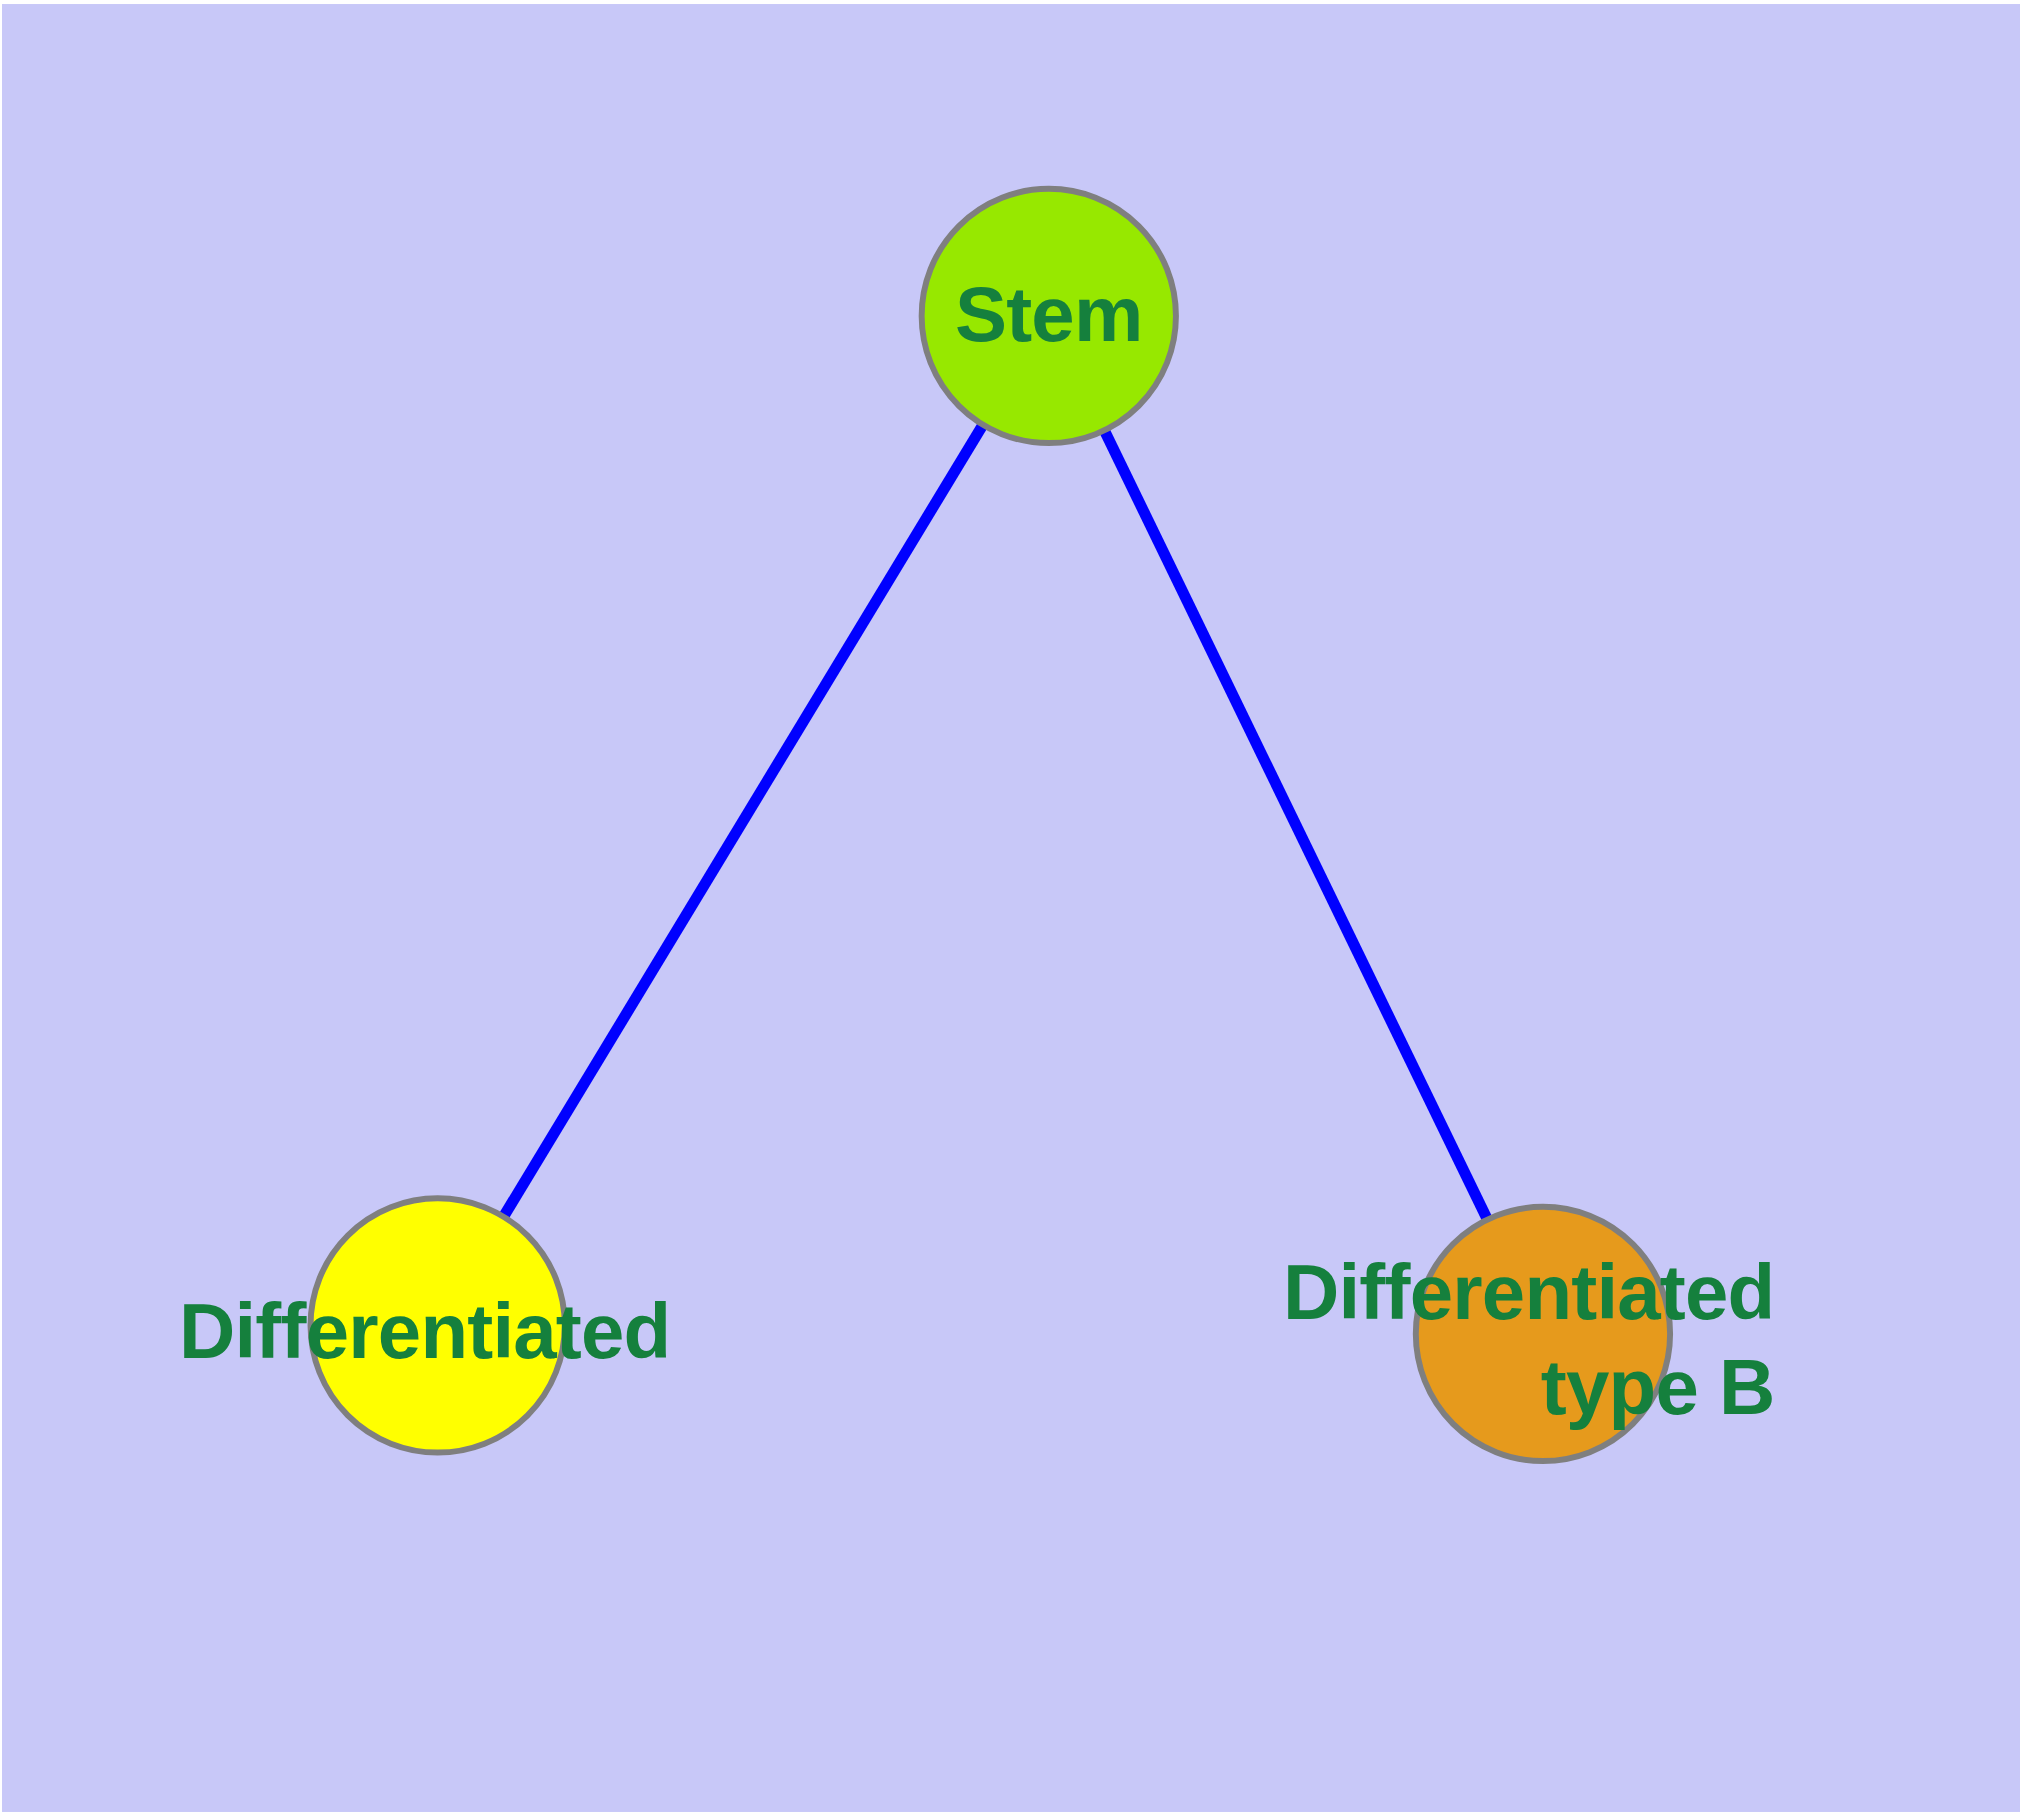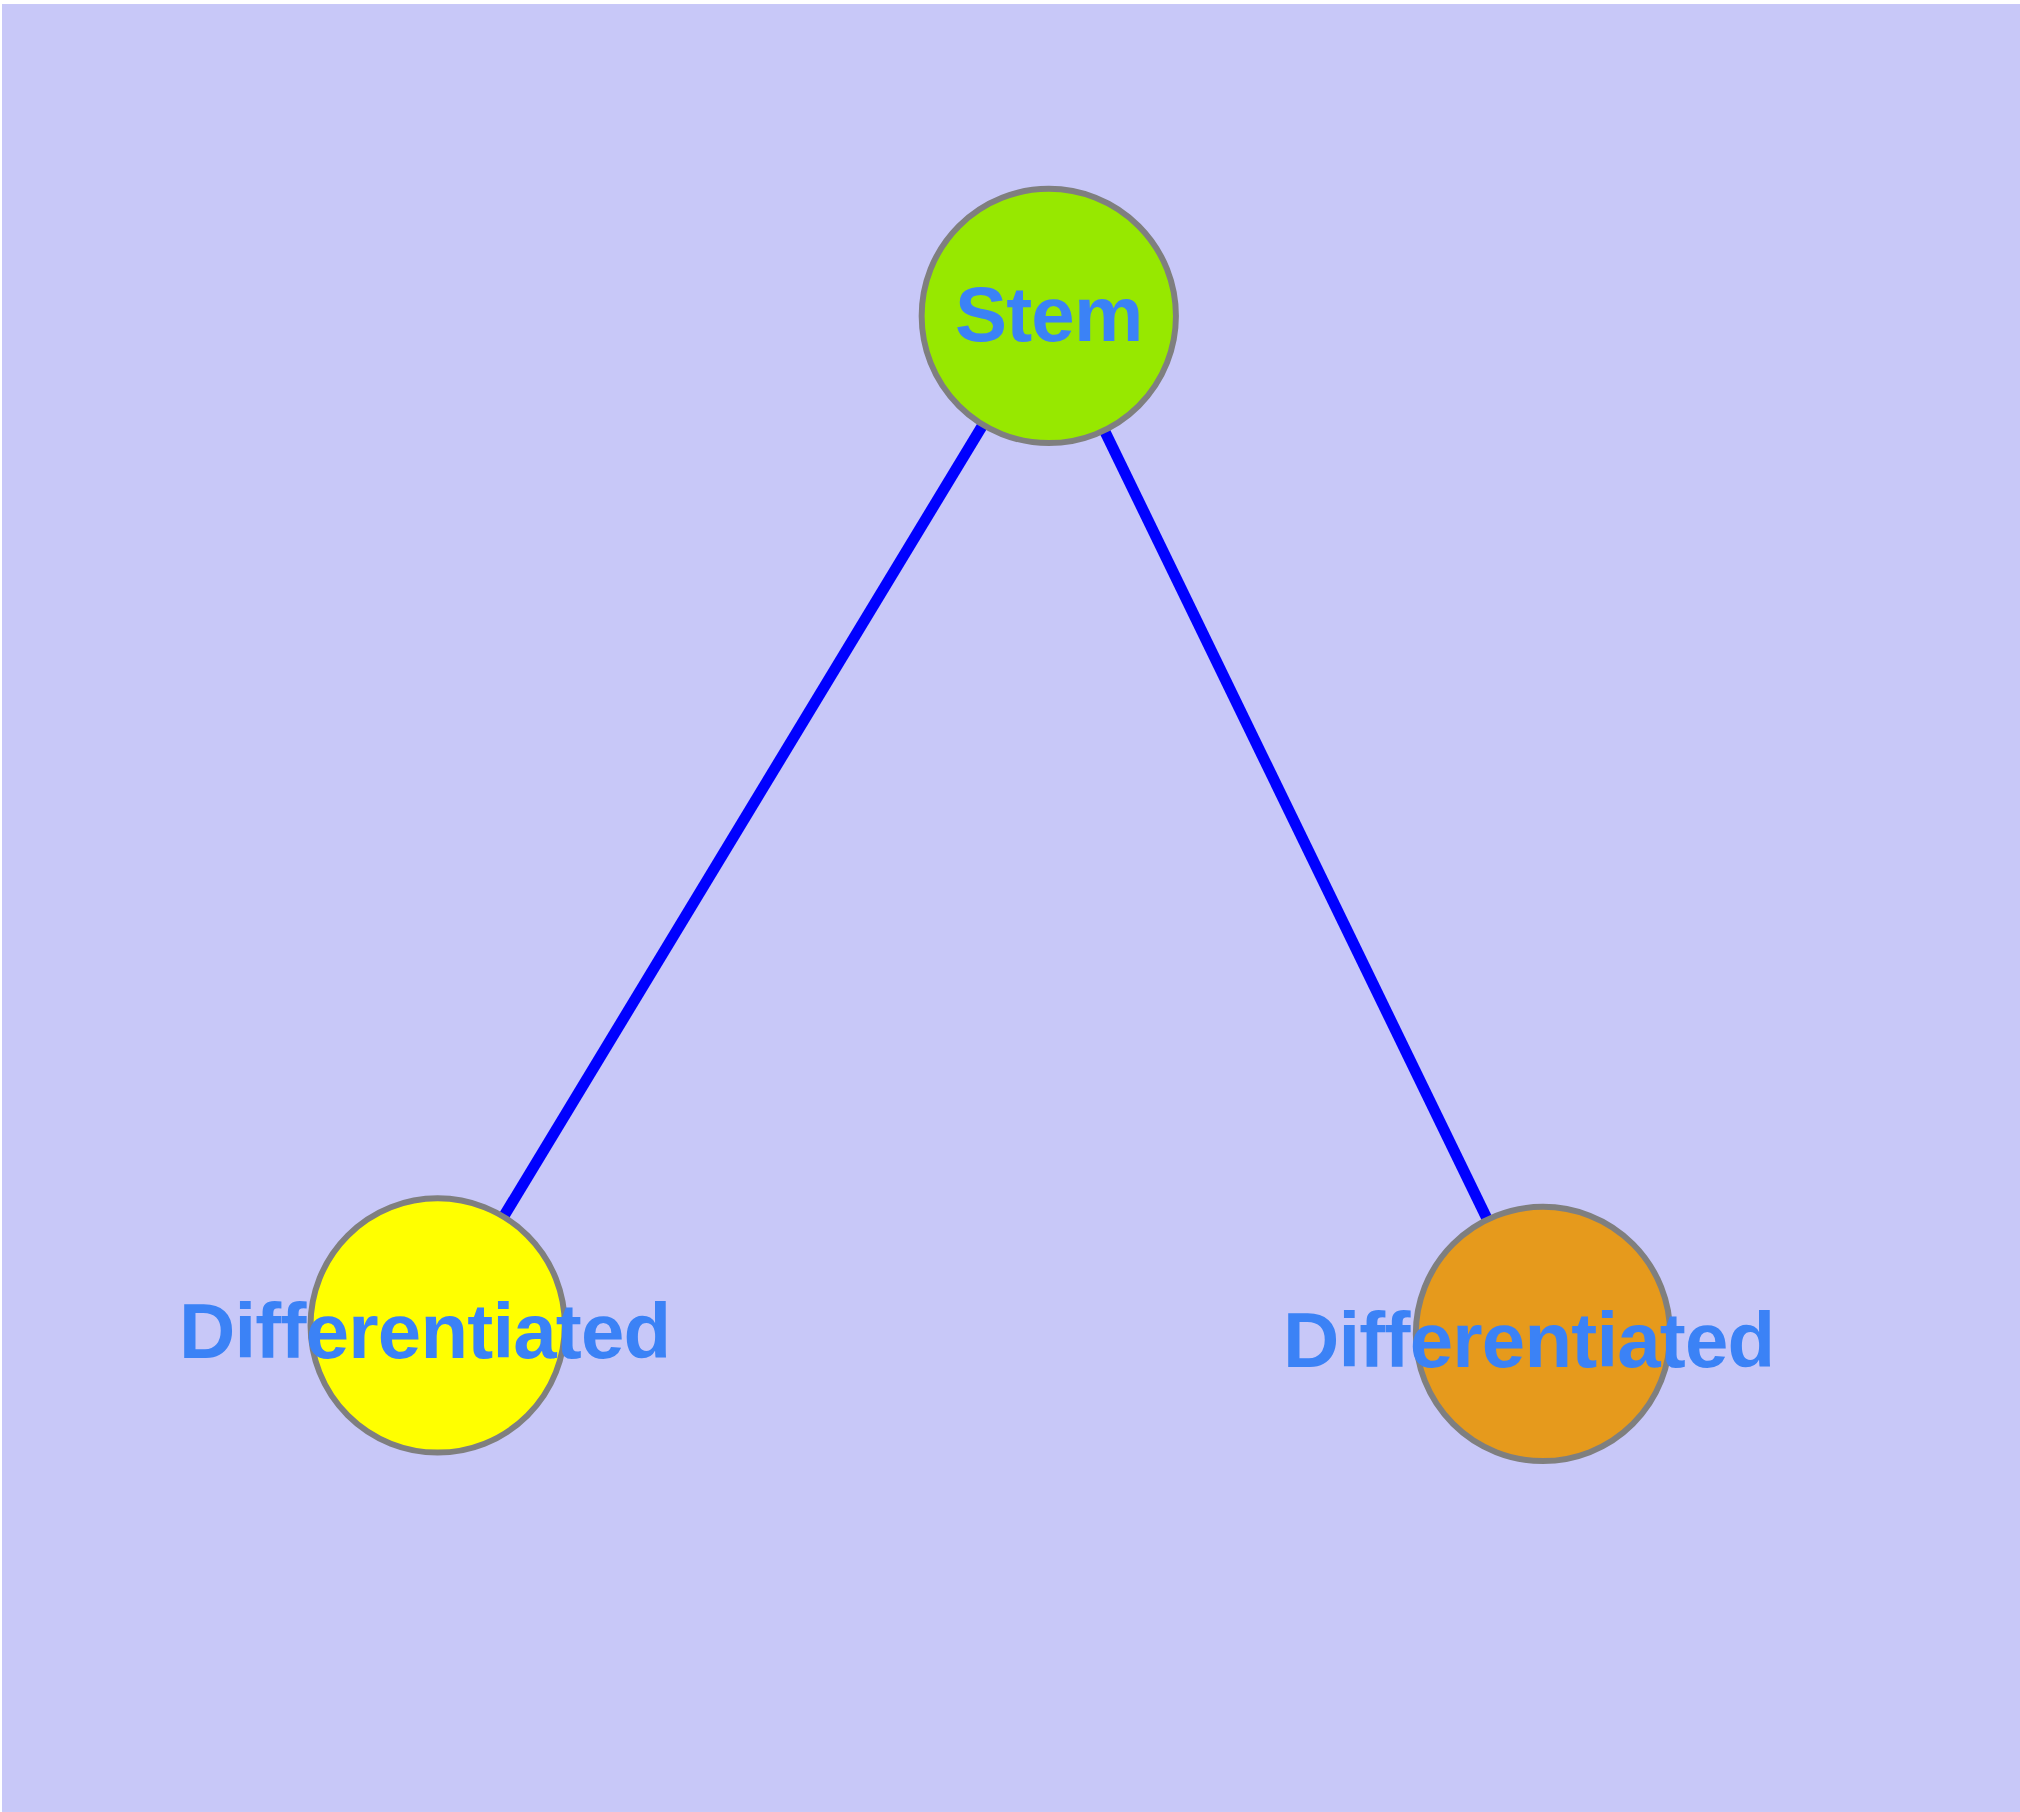--- a/index.html
+++ b/index.html
@@ -28,21 +28,21 @@
     top: 0;
     display: block;
   }
   .node-label {
     position: absolute;
     transform: translate(-50%, -50%);
     text-align: right;
     font-size: 78px;
     line-height: 95px;
     font-weight: bold;
-    color: #3b82f6;
+    color: #15803d;
     white-space: nowrap;
     letter-spacing: -0.8px;
   }
   .node-label .line {
     white-space: nowrap;
   }
 </style>
 </head>
 <body>
 
@@ -64,17 +64,18 @@
     <div class="node-label" style="left:1047px; top:310px;">
       <div class="line">Stem</div>
     </div>
 
     <div class="node-label" style="left:423px; top:1327px;">
       <div class="line">Differentiated</div>
     </div>
 
     <div class="node-label" style="left:1527px; top:1336px;">
       <div class="line">Differentiated</div>
+      <div class="line">type B</div>
     </div>
 
   </div>
 </div>
 
 
 </body></html>

